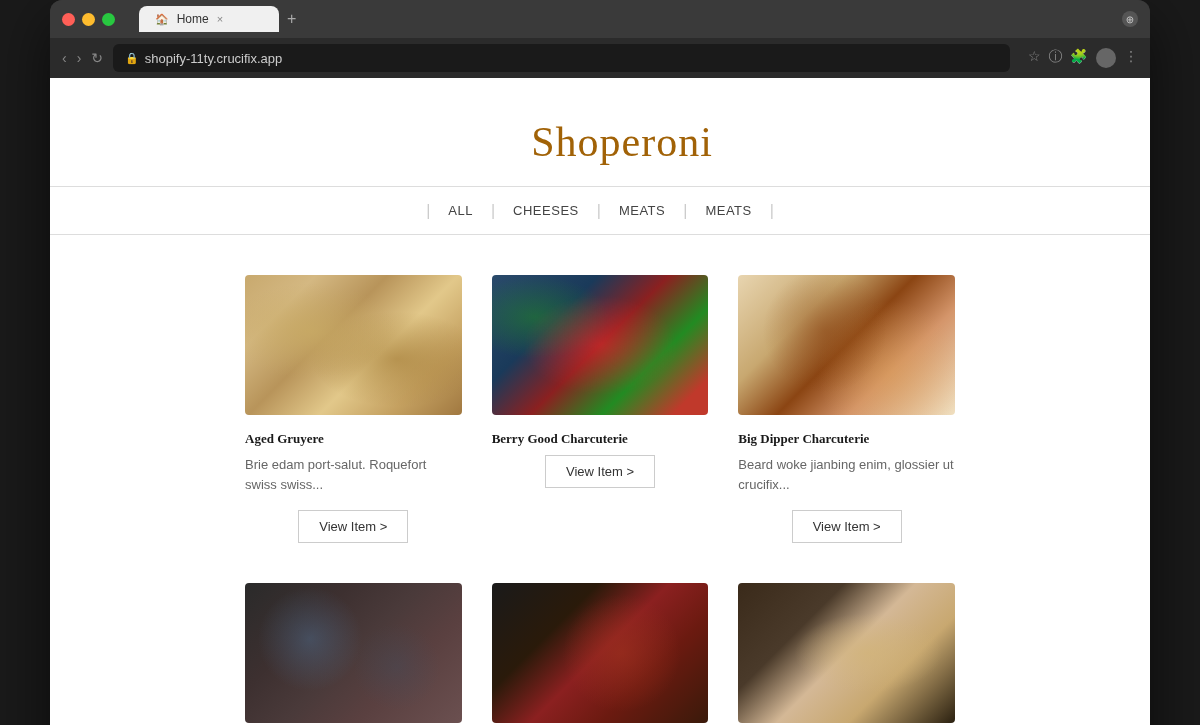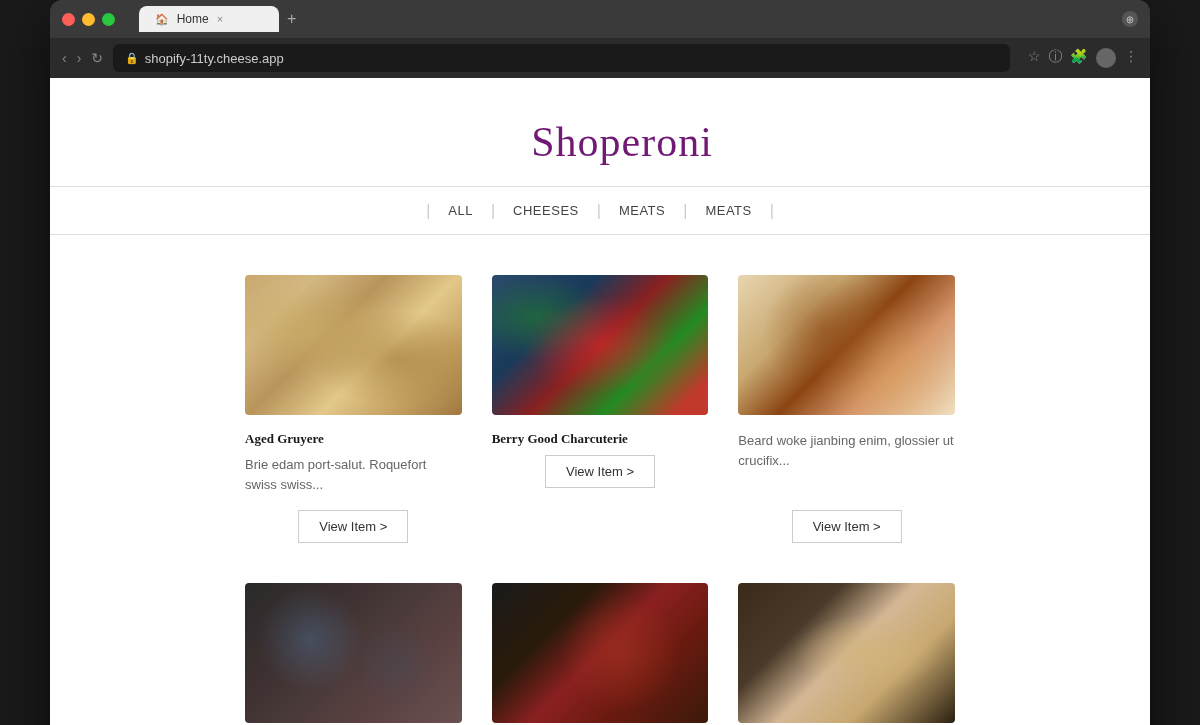--- a/index.html
+++ b/index.html
@@ -75,21 +75,21 @@
 
     
     .site-header {
       text-align: center;
       padding: 40px 0 20px;
     }
     .site-title {
       font-family: Georgia, serif;
       font-size: 42px;
       font-weight: normal;
-      color: #701a75;
+      color: #a16207;
       letter-spacing: 1px;
       margin-left: 44px;
     }
 
     
     .nav-container {
       border-top: 1px solid #ddd;
       border-bottom: 1px solid #ddd;
       padding: 12px 0;
       display: flex;
@@ -286,21 +286,21 @@
       <div class="tbi">⊕</div>
     </div>
   </div>
 
   <div class="url-bar">
     <button class="nav-btn">‹</button>
     <button class="nav-btn">›</button>
     <button class="nav-btn">↻</button>
     <div class="url-bar-inner">
       <span class="lock-icon">🔒</span>
-      <span class="url-text">shopify-11ty.cheese.app</span>
+      <span class="url-text">shopify-11ty.crucifix.app</span>
     </div>
     <div class="browser-icons">
       <span class="bi">☆</span>
       <span class="bi">ⓘ</span>
       <span class="bi">🧩</span>
       <div class="avatar-circle"></div>
       <span class="bi">⋮</span>
     </div>
   </div>
 
@@ -329,20 +329,21 @@
           <div class="product-desc">Brie edam port-salut. Roquefort swiss swiss...</div>
           <button class="view-btn">View Item &gt;</button>
         </div>
         <div class="product-card">
           <div class="product-image img-charcuterie1"></div>
           <div class="product-name">Berry Good Charcuterie</div>
           <button class="view-btn">View Item &gt;</button>
         </div>
         <div class="product-card">
           <div class="product-image img-charcuterie2"></div>
+          <div class="product-name">Big Dipper Charcuterie</div>
           <div class="product-desc">Beard woke jianbing enim, glossier ut crucifix...</div>
           <button class="view-btn">View Item &gt;</button>
         </div>
         <div class="product-card">
           <div class="product-image img-blue-cheese"></div>
         </div>
         <div class="product-card">
           <div class="product-image img-salami"></div>
         </div>
         <div class="product-card">

